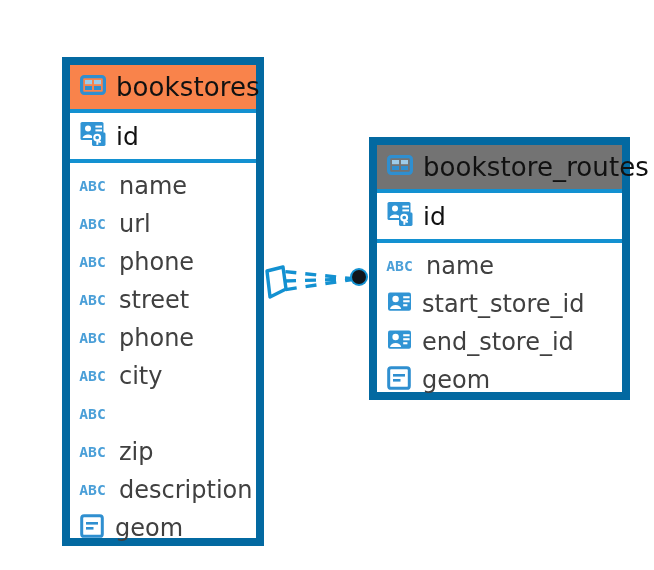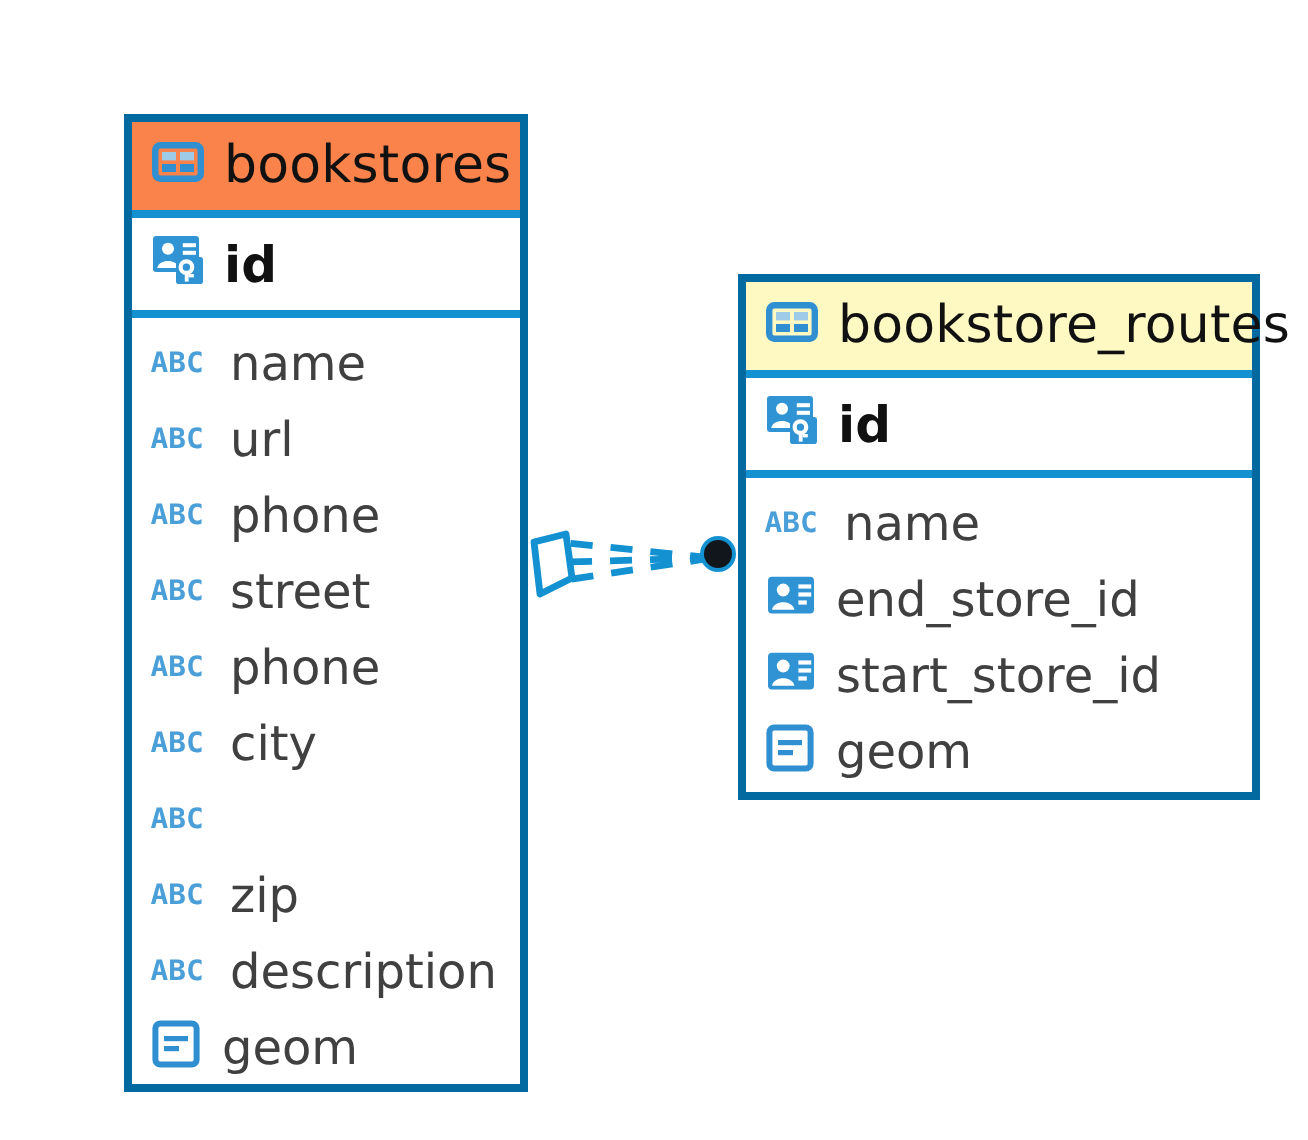--- a/index.html
+++ b/index.html
@@ -13,54 +13,54 @@
     height: 570px;
     background: #ffffff;
     font-family: "DejaVu Sans", "Liberation Sans", sans-serif;
     overflow: hidden;
   }
 
   
   .entity {
     position: absolute;
     box-sizing: border-box;
-    border: 4px solid #0369a1;
+    border: 8px solid #0369a1;
     background: #ffffff;
   }
   .entity-header {
     box-sizing: border-box;
     display: flex;
     align-items: center;
     height: 48px;
     padding: 0 10px;
     border-bottom: 4px solid #1391d1;
     gap: 10px;
   }
   .entity-header.orange { background: #f9834b; }
-  .entity-header.gray   { background: #fef9c3; }
+  .entity-header.gray   { background: #737373; }
   .entity-title {
     font-size: 26px;
     color: #111111;
     letter-spacing: 0.1px;
     white-space: nowrap;
   }
 
   .pk-row {
     box-sizing: border-box;
     display: flex;
     align-items: center;
     height: 50px;
     padding: 0 10px;
     gap: 8px;
     border-bottom: 4px solid #1391d1;
     background: #ffffff;
   }
   .pk-label {
     font-size: 25px;
-    font-weight: bold;
+    font-weight: normal;
     color: #111111;
   }
 
   .fields { padding: 4px 0 6px 0; }
   .field-row {
     box-sizing: border-box;
     display: flex;
     align-items: center;
     height: 38px;
     padding: 0 10px;
@@ -252,35 +252,35 @@
         <span class="icon">
           <svg width="26" height="22" viewBox="0 0 26 22" xmlns="http://www.w3.org/2000/svg">
             <rect x="1" y="1.4" width="23" height="18.4" rx="2" ry="2" fill="#3094d4"></rect>
             <circle cx="8.6" cy="8" r="3.2" fill="#ffffff"></circle>
             <path d="M3 17.9 C3.9 12.8 13.3 12.8 14.2 17.9 Z" fill="#ffffff"></path>
             <rect x="16.2" y="5.2" width="6.4" height="2.1" fill="#ffffff"></rect>
             <rect x="16.2" y="9.2" width="6.4" height="2.1" fill="#ffffff"></rect>
             <rect x="16.2" y="13.2" width="4.2" height="2.1" fill="#ffffff"></rect>
           </svg>
         </span>
-        <span class="field-label">end_store_id</span>
+        <span class="field-label">start_store_id</span>
       </div>
 
       <div class="field-row">
         <span class="icon">
           <svg width="26" height="22" viewBox="0 0 26 22" xmlns="http://www.w3.org/2000/svg">
             <rect x="1" y="1.4" width="23" height="18.4" rx="2" ry="2" fill="#3094d4"></rect>
             <circle cx="8.6" cy="8" r="3.2" fill="#ffffff"></circle>
             <path d="M3 17.9 C3.9 12.8 13.3 12.8 14.2 17.9 Z" fill="#ffffff"></path>
             <rect x="16.2" y="5.2" width="6.4" height="2.1" fill="#ffffff"></rect>
             <rect x="16.2" y="9.2" width="6.4" height="2.1" fill="#ffffff"></rect>
             <rect x="16.2" y="13.2" width="4.2" height="2.1" fill="#ffffff"></rect>
           </svg>
         </span>
-        <span class="field-label">start_store_id</span>
+        <span class="field-label">end_store_id</span>
       </div>
 
       <div class="field-row">
         <span class="icon">
           <svg width="26" height="24" viewBox="0 0 26 24" xmlns="http://www.w3.org/2000/svg">
             <rect x="1.7" y="1.7" width="20.6" height="20.6" rx="2.4" ry="2.4" fill="none" stroke="#2f8fd0" stroke-width="3"></rect>
             <rect x="6" y="8" width="12" height="2.6" fill="#2f8fd0"></rect>
             <rect x="6" y="13" width="7.5" height="2.6" fill="#2f8fd0"></rect>
           </svg>
         </span>

